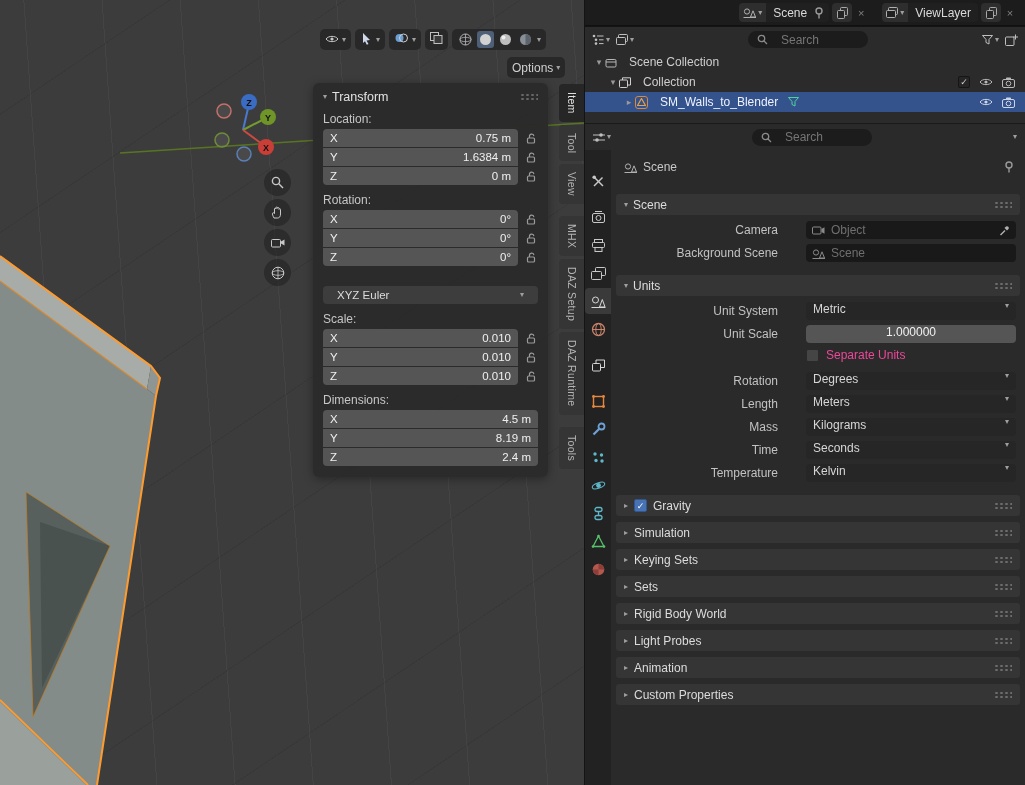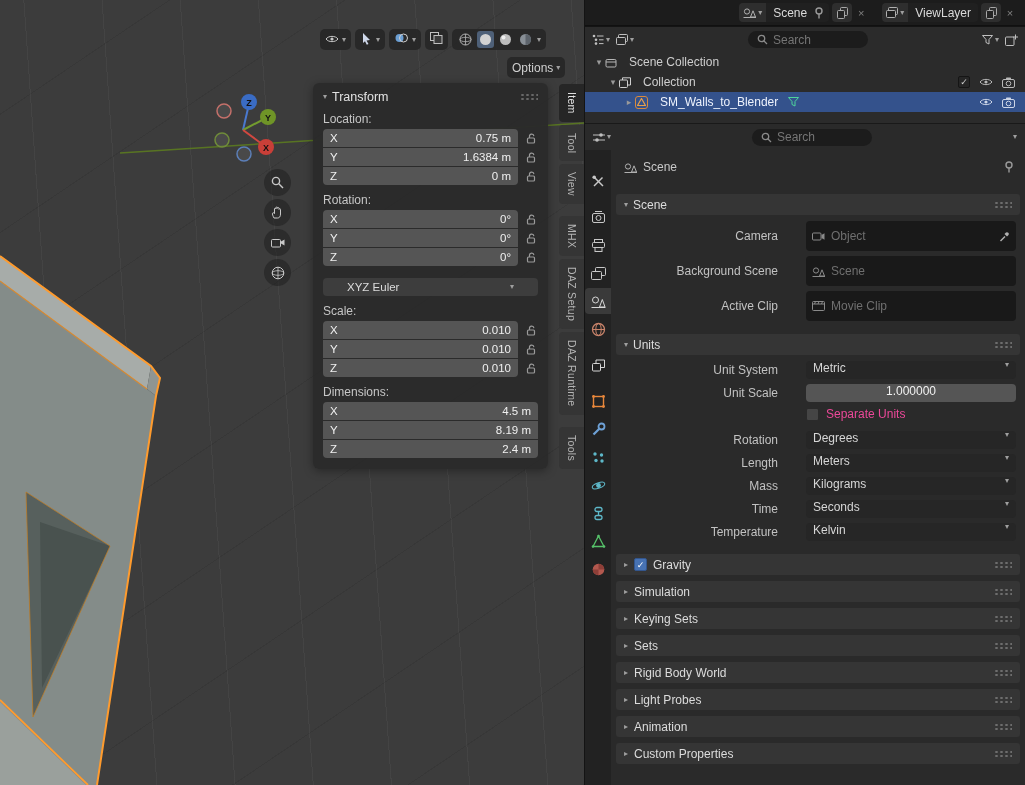--- a/index.html
+++ b/index.html
@@ -26,21 +26,21 @@
 
   
   .npanel { position:absolute; left:313px; top:83px; width:235px; background:rgba(42,42,42,.97); border-radius:6px; padding:7px 10px 10px; box-shadow:0 2px 10px rgba(0,0,0,.35); }
   .np-header { display:flex; align-items:center; gap:5px; color:#e2e2e2; font-size:12.5px; }
   .np-sec-label { color:#c6c6c6; margin:8px 0 3px; }
   .np-row { display:flex; align-items:center; gap:6px; margin-bottom:1px; }
   .np-field { flex:1; height:18px; background:#555555; color:#f0f0f0; display:flex; align-items:center; justify-content:space-between; padding:0 7px; font-size:11.5px; }
   .np-row.first .np-field { border-radius:4px 4px 0 0; }
   .np-row.last  .np-field { border-radius:0 0 4px 4px; }
   .np-lock { width:14px; display:flex; justify-content:center; }
-  .np-dd { height:18px; background:#3d3d3d; border-radius:4px; display:flex; align-items:center; justify-content:space-between; padding:0 24px; color:#dcdcdc; margin-top:12px; font-size:11.5px; }
+  .np-dd { height:18px; background:#3d3d3d; border-radius:4px; display:flex; align-items:center; justify-content:space-between; padding:0 14px; color:#dcdcdc; margin-top:20px; font-size:11.5px; }
 
   
   .vp-tabs { position:absolute; top:84px; right:0; display:flex; flex-direction:column; align-items:flex-end; }
   .vp-tab { writing-mode:vertical-rl; width:25px; padding:8px 0; font-size:10.5px; letter-spacing:.3px; border-radius:4px 0 0 4px; background:#353535; color:#b5b5b5; margin-bottom:3px; display:flex; align-items:center; justify-content:center; }
   .vp-tab.active { background:#262626; color:#e6e6e6; }
   .vp-tab.gap { margin-top:9px; }
 
   
   #topbar { position:absolute; left:585px; top:0; width:440px; height:26px; background:#1c1c1c; border-bottom:1px solid #101010; display:flex; align-items:center; justify-content:flex-end; padding:0 8px; }
   .idw { display:flex; align-items:center; background:#202020; border-radius:4px; height:19px; }
@@ -48,21 +48,21 @@
   .idname { padding:0 7px; color:#dadada; }
   .pinbtn { padding-right:5px; display:flex; }
   .mini { width:20px; height:19px; background:#2e2e2e; border-radius:4px; display:flex; align-items:center; justify-content:center; margin-left:3px; }
   .xbtn { color:#808080; margin-left:2px; width:14px; text-align:center; font-size:11px; }
   .tb-gap { width:14px; }
 
   
   #outliner { position:absolute; left:585px; top:27px; width:440px; height:96px; background:#2b2b2b; }
   .out-header { height:25px; display:flex; align-items:center; padding:0 7px; gap:6px; }
   .hbtn { display:flex; align-items:center; gap:2px; }
-  .search { height:17px; background:#1c1c1c; border-radius:9px; display:flex; align-items:center; gap:5px; padding:0 9px; color:#757575; width:120px; margin:0 auto; }
+  .search { height:17px; background:#1c1c1c; border-radius:9px; display:flex; align-items:center; gap:13px; padding:0 9px; color:#757575; width:120px; margin:0 auto; }
   .out-row { height:20px; display:flex; align-items:center; color:#cecece; }
   .out-row .lbl { margin-left:12px; }
   .out-row.selected { background:#34528c; color:#edf2fc; }
   .o-chev { font-size:9px; color:#9a9a9a; width:12px; text-align:center; }
   .row-icons { margin-left:auto; display:flex; align-items:center; padding-right:6px; }
   .slot { width:22px; display:flex; justify-content:center; }
   .ol-cbx { width:12px; height:12px; background:#262626; border:1px solid #151515; border-radius:2px; color:#cfcfcf; font-size:9px; display:flex; align-items:center; justify-content:center; }
   .mesh-obj-icon { width:13px; height:13px; border:1.5px solid #d8893c; border-radius:3px; display:flex; align-items:center; justify-content:center; }
 
   
@@ -74,21 +74,21 @@
   .ptab.active { background:#3a3a3a; border-radius:4px 0 0 4px; }
   .ptab.gap { margin-top:8px; }
   .pcontent { flex:1; min-width:0; padding:0 5px; }
   .crumb { height:28px; display:flex; align-items:center; gap:6px; padding:6px 6px 0 8px; }
   .panel-h { height:21px; background:#353535; border-radius:3px; display:flex; align-items:center; padding:0 8px; gap:5px; color:#dcdcdc; }
   .panel-h .t { font-size:12px; }
   .mt { margin-top:16px; }
   .panel-body { padding:6px 4px 8px 0; }
   .prow { display:grid; grid-template-columns:162px 1fr; column-gap:10px; align-items:center; margin-bottom:5px;gap:28px; }
   .plabel { text-align:right; color:#c2c2c2; }
-  .idfield { height:30px; background:#191919; border-radius:4px; display:flex; align-items:center; gap:6px; padding:0 6px; color:#6f6f6f; }
+  .idfield { height:18px; background:#191919; border-radius:4px; display:flex; align-items:center; gap:6px; padding:0 6px; color:#6f6f6f; }
   .idfield .ph { flex:1; }
   .dd { height:18px; background:#262626; border-radius:4px; display:flex; align-items:flex-start; justify-content:space-between; padding:0 7px; color:#d6d6d6; }
   .numfield { height:18px; background:#555555; border-radius:4px; display:flex; justify-content:center; color:#f1f1f1; }
   .cbx { width:13px; height:13px; background:#454545; border:1px solid #2a2a2a; border-radius:2px; flex:none; }
   .cbx.checked { background:#4772b3; border-color:#33568e; color:#fff; font-size:9px; display:flex; align-items:center; justify-content:center; }
   .cbrow { display:flex; align-items:center; gap:7px; }
   .cpanel { height:21px; background:#353535; border-radius:3px; display:flex; align-items:center; padding:0 8px; gap:6px; color:#dcdcdc; margin-bottom:6px; }
 </style>
 </head>
 <body>
@@ -688,33 +688,20 @@
           <span class="plabel">Background Scene</span>
           <span class="idfield">
             <svg width="13" height="11">
                 <circle cx="4" cy="4.5" r="2.6" fill="none" stroke="#8a8a8a"></circle>
                 <path d="M7.5 10 L10 3.8 L12.5 10 Z" fill="none" stroke="#8a8a8a"></path>
                 <line x1="0.5" y1="10.5" x2="13" y2="10.5" stroke="#8a8a8a"></line>
               </svg>
             <span class="ph">Scene</span>
           </span>
         </div>
-        <div class="prow">
-          <span class="plabel">Active Clip</span>
-          <span class="idfield">
-            <svg width="13" height="10">
-                <rect x="0.5" y="0.5" width="12" height="9" rx="1" fill="none" stroke="#8a8a8a"></rect>
-                <line x1="0.5" y1="3" x2="12.5" y2="3" stroke="#8a8a8a"></line>
-                <line x1="3.5" y1="0.5" x2="2.5" y2="3" stroke="#8a8a8a"></line>
-                <line x1="7" y1="0.5" x2="6" y2="3" stroke="#8a8a8a"></line>
-                <line x1="10.5" y1="0.5" x2="9.5" y2="3" stroke="#8a8a8a"></line>
-              </svg>
-            <span class="ph">Movie Clip</span>
-          </span>
-        </div>
       </div>
 
       <div class="panel-h">
         <span class="chev">▾</span>
         <span class="t">Units</span>
         <span class="grip"></span>
       </div>
       <div class="panel-body">
         <div class="prow">
           <span class="plabel">Unit System</span>

